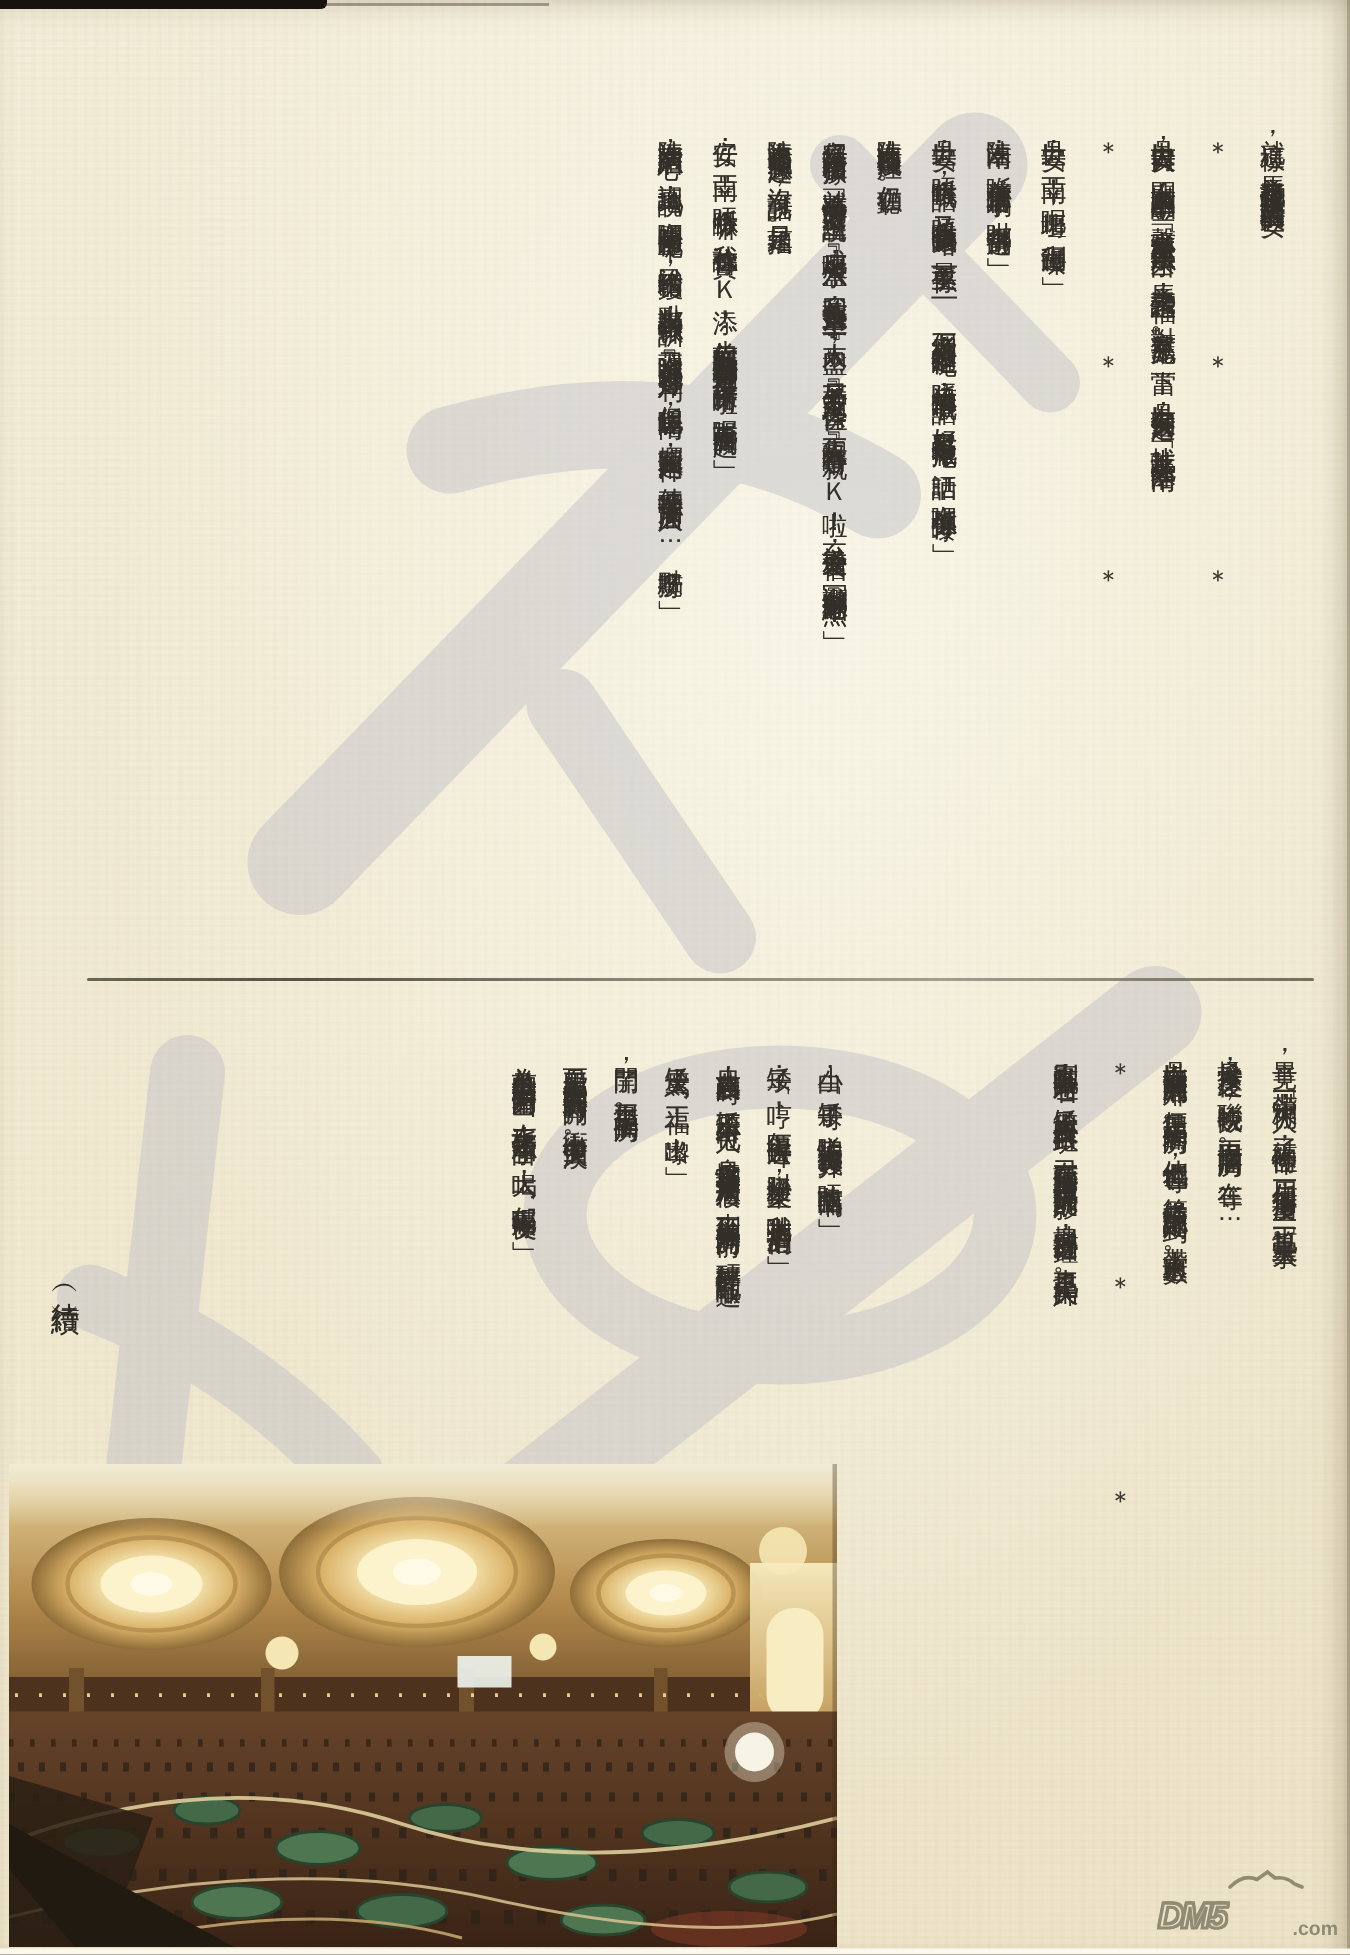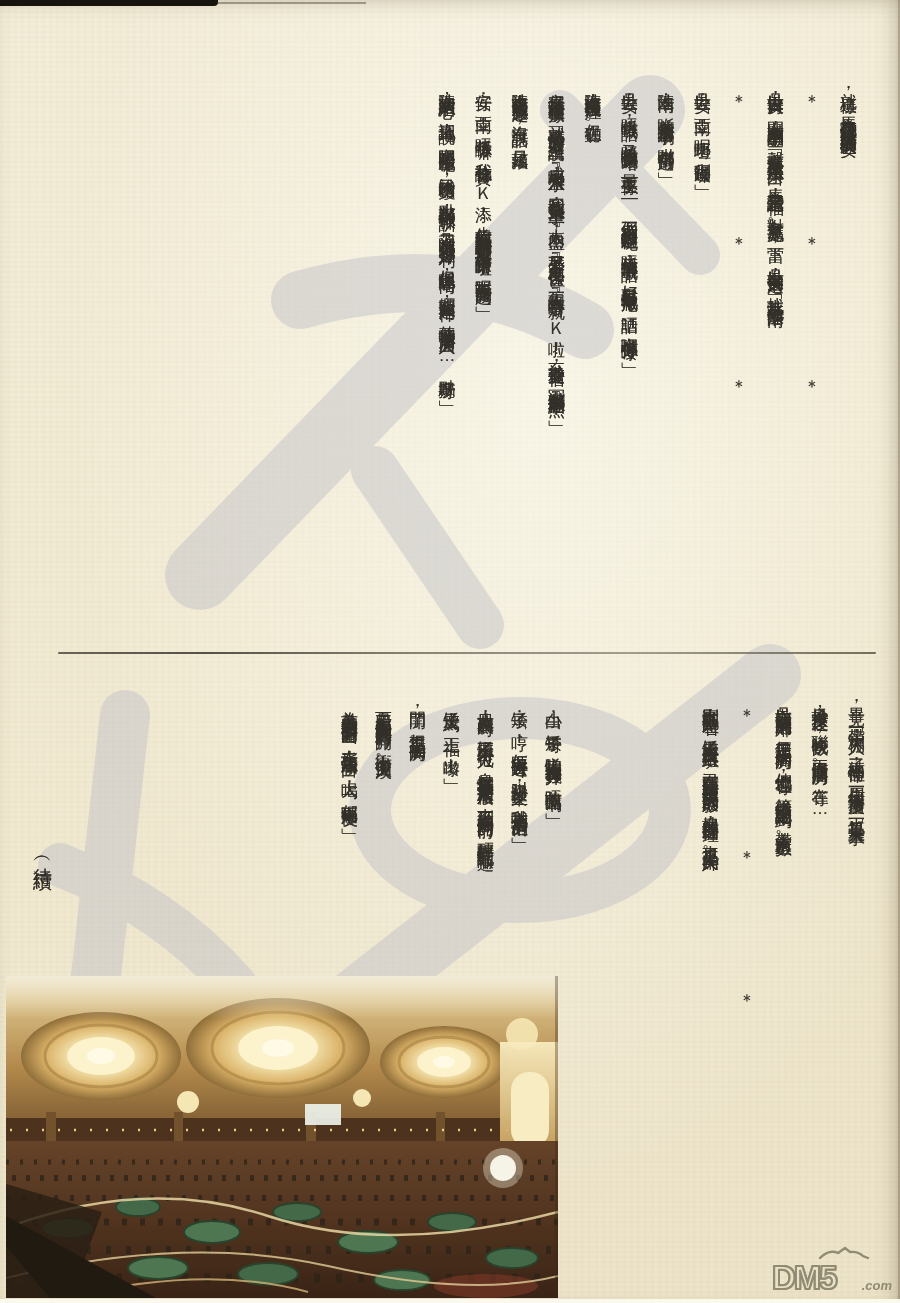--- a/index.html
+++ b/index.html
@@ -38,28 +38,28 @@
   
   .wm{position:absolute;left:0;top:0;pointer-events:none;}
   
   .photo{position:absolute;left:6px;top:976px;width:552px;height:322px;border-radius:2px;}
   .photo svg{display:block;}
   
   .dm5{position:absolute;right:8px;bottom:8px;width:120px;height:48px;}
   .dm5 .croc{position:absolute;top:-2px;left:46px;}
   .dm5 .word{
     position:absolute;bottom:0;left:0;
-    font-weight:800;font-size:33px;line-height:34px;letter-spacing:-2px;
+    font-weight:800;font-style:italic;font-size:24px;line-height:34px;letter-spacing:-2px;
     color:#e9e2c8;
     -webkit-text-stroke:2px #918b74;
     text-shadow:1px 1px 0 #918b74,-1px -1px 0 #918b74,1px -1px 0 #918b74,-1px 1px 0 #918b74;
   }
   .dm5 .suffix{
     position:absolute;bottom:2px;right:0;
-    font-weight:700;font-size:13px;color:#8f English;color:#8f8a74;letter-spacing:0;font-style:italic;
+    font-weight:700;font-size:13px;color:#8f English;color:#8f8a74;letter-spacing:0;
   }
   
   .edge-top{position:absolute;top:0;left:0;width:218px;height:6px;background:#16130e;border-radius:0 0 4px 0;}
   .edge-top2{position:absolute;top:2px;left:216px;width:150px;height:2px;background:rgba(45,38,26,.38);}
   .edge-bottom{position:absolute;bottom:0;left:0;width:100%;height:4px;background:#fbf8ee;}
   .edge-right{position:absolute;top:0;right:0;width:2px;height:100%;background:rgba(70,58,35,.25);}
 </style>
 </head>
 <body>
 

